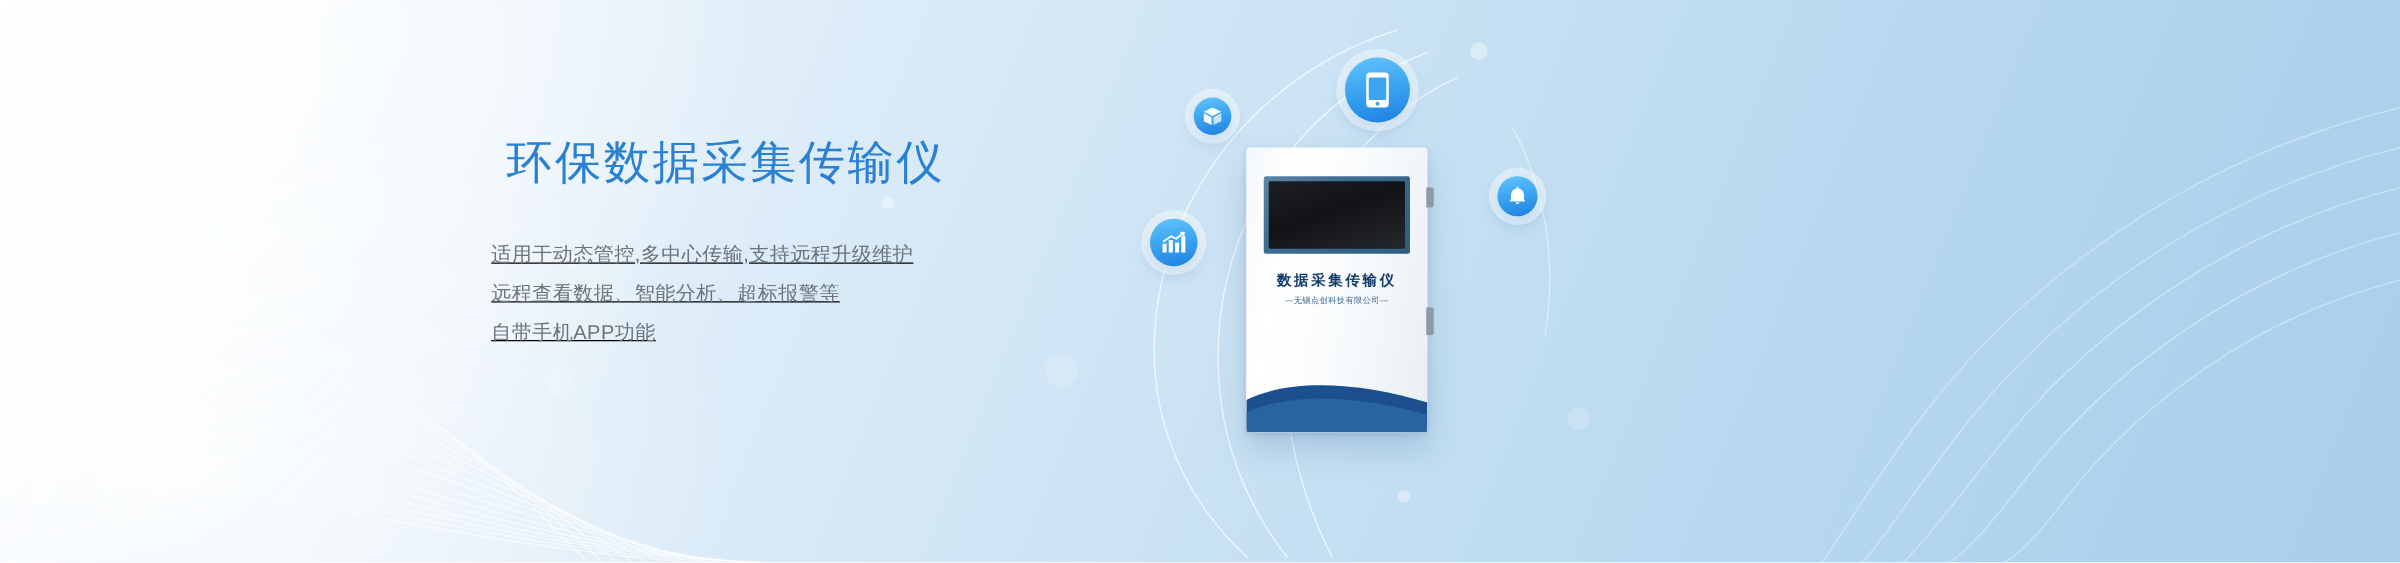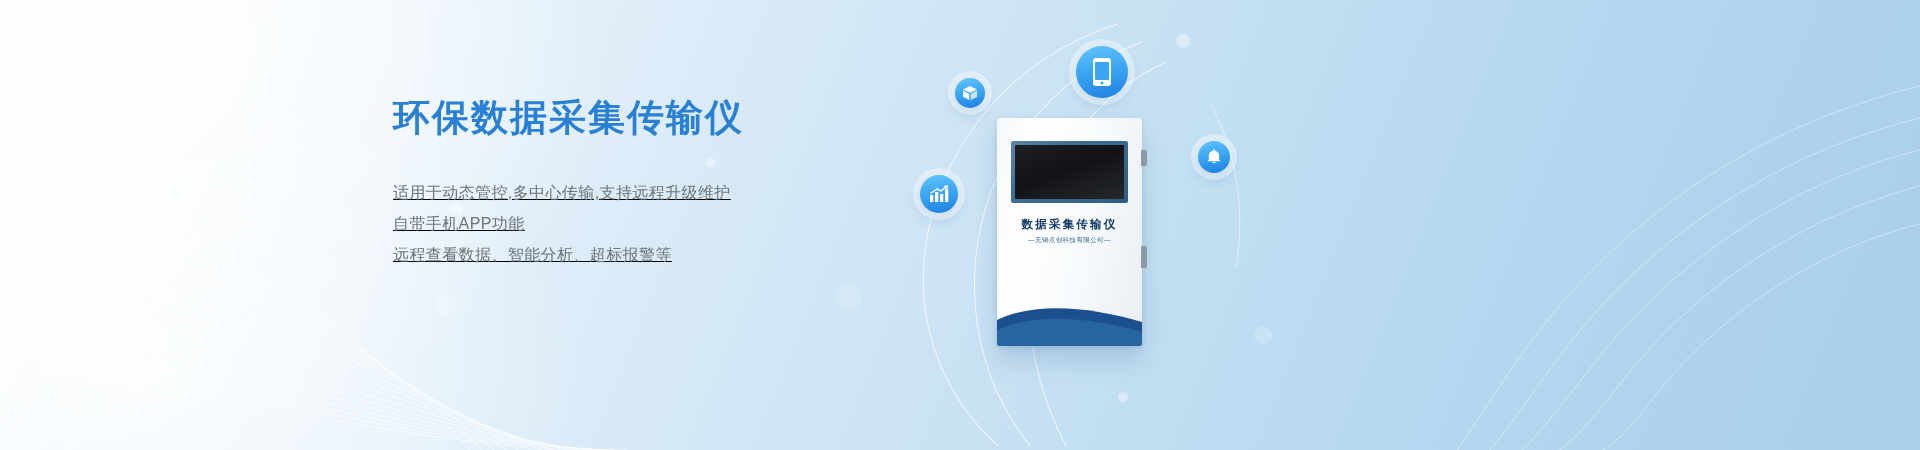--- a/index.html
+++ b/index.html
@@ -22,21 +22,21 @@
     position:absolute;left:-200px;bottom:-240px;width:780px;height:620px;
     background:radial-gradient(ellipse at 45% 50%,rgba(255,255,255,.70) 0%,rgba(255,255,255,.30) 42%,rgba(255,255,255,0) 72%);
     pointer-events:none;
   }
   .bokeh{position:absolute;border-radius:50%;background:rgba(255,255,255,.38);pointer-events:none;}
 
   
   .text-block{position:absolute;left:393px;top:95px;width:470px;}
   .headline{
     font-size:37px;line-height:1.25;color:#2a80d2;letter-spacing:2px;
-    font-weight:700;margin:0;white-space:nowrap;
+    font-weight:400;margin:12px;white-space:nowrap;
   }
   .sub-list{margin:0;padding:0;list-style:none;margin-top:36px;text-decoration:underline;}
   .sub-list li{
     font-size:16px;line-height:31px;color:#6b737b;letter-spacing:.4px;
     white-space:nowrap;font-weight:400;
   }
 
   
   .device-area{position:absolute;left:880px;top:0;width:420px;height:450px;}
   .arcs{position:absolute;left:0;top:0;width:420px;height:450px;pointer-events:none;}
@@ -129,22 +129,22 @@
   <div class="bokeh" style="left:706px;top:158px;width:9px;height:9px;"></div>
   <div class="bokeh" style="left:836px;top:284px;width:26px;height:26px;opacity:.45;"></div>
   <div class="bokeh" style="left:1176px;top:34px;width:14px;height:14px;"></div>
   <div class="bokeh" style="left:1254px;top:326px;width:18px;height:18px;opacity:.5;"></div>
   <div class="bokeh" style="left:1118px;top:392px;width:10px;height:10px;"></div>
 
   <div class="text-block">
     <h1 class="headline">环保数据采集传输仪</h1>
     <ul class="sub-list">
       <li>适用于动态管控,多中心传输,支持远程升级维护</li>
+      <li>远程查看数据、智能分析、超标报警等</li>
       <li>自带手机APP功能</li>
-      <li>远程查看数据、智能分析、超标报警等</li>
     </ul>
   </div>
 
   <div class="device-area">
 
     <svg class="arcs" viewBox="0 0 420 450" aria-hidden="true">
       <g fill="none" stroke="#ffffff" stroke-opacity="0.72" stroke-width="1.1">
         <path d="M238,24 C128,58 52,154 44,262 38,340 72,404 118,446"></path>
         <path d="M262,42 C170,76 106,160 96,256 88,334 112,398 150,446"></path>
         <path d="M286,62 C212,96 160,168 150,252 142,326 158,392 186,446"></path>

